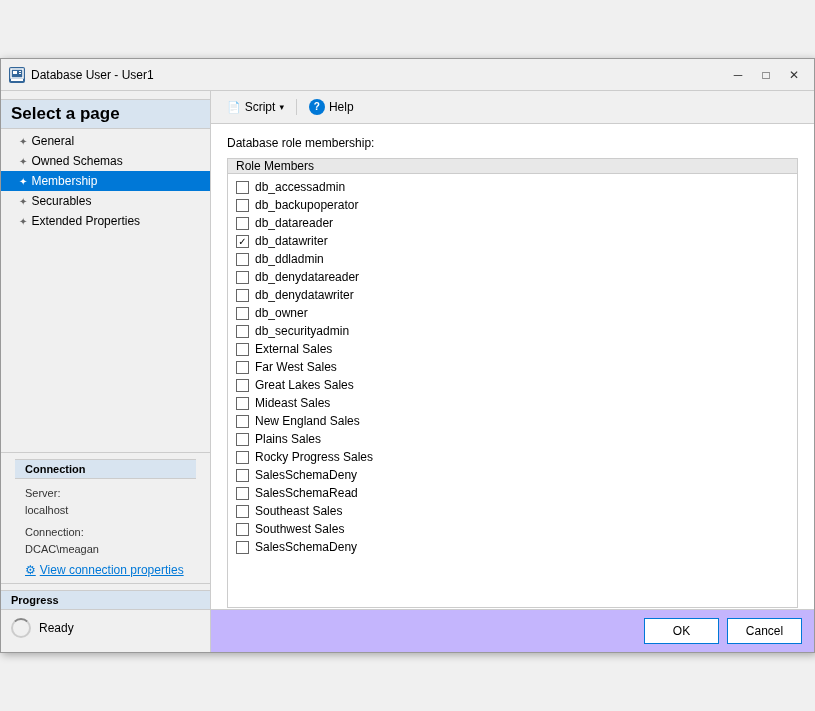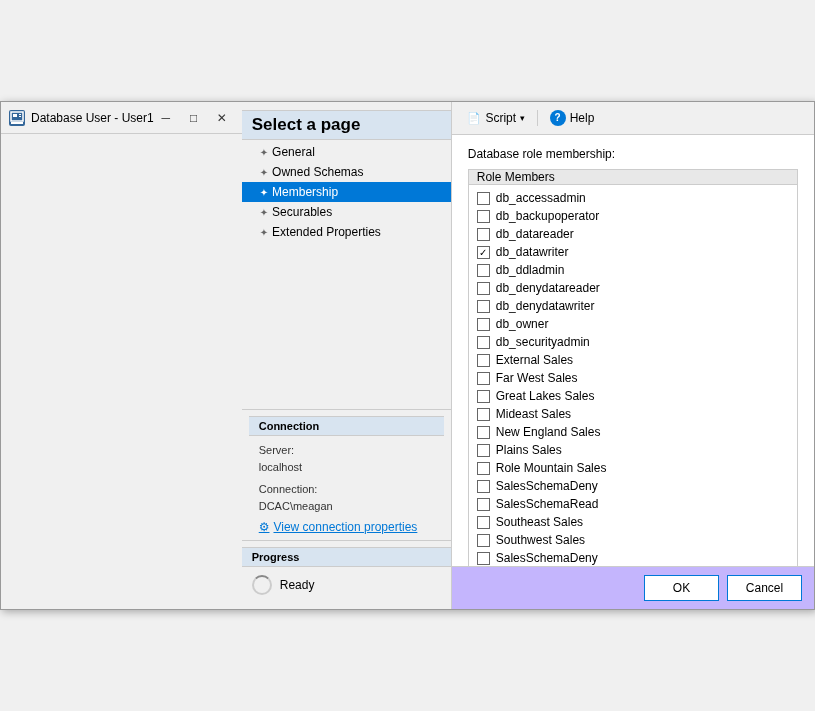--- a/index.html
+++ b/index.html
@@ -7,25 +7,26 @@
       font-family: 'Segoe UI', Arial, sans-serif;
       font-size: 12px;
       background: #f0f0f0;
       display: flex;
       align-items: center;
       justify-content: center;
       height: 100vh;
     }
     .window {
       width: 815px;
-      height: 509px;
+      height: 595px;
       background: #f0f0f0;
       border: 1px solid #999;
       box-shadow: 2px 2px 8px rgba(0,0,0,0.3);
       display: flex;
+      flex-direction: column;
     }
     .title-bar {
       background: #f0f0f0;
       border-bottom: 1px solid #ccc;
       padding: 6px 8px;
       display: flex;
       align-items: center;
       justify-content: space-between;
       height: 32px;
     }
@@ -101,21 +102,21 @@
       color: white;
     }
     .nav-item .arrow {
       font-size: 10px;
       color: #666;
     }
     .nav-item.active .arrow { color: white; }
     .connection-section {
       margin-top: auto;
       border-top: 1px solid #ccc;
-      padding: 6px 17px;
+      padding: 6px 24px;
     }
     .connection-label {
       font-weight: bold;
       font-size: 11px;
       background: #d8e4f0;
       margin: 0 -10px;
       padding: 3px 10px;
       border-bottom: 1px solid #ccc;
       border-top: 1px solid #ccc;
       margin-bottom: 6px;
@@ -436,21 +437,21 @@
               <div class="role-item">
                 <div class="checkbox"></div>
                 <span class="role-name">New England Sales</span>
               </div>
               <div class="role-item">
                 <div class="checkbox"></div>
                 <span class="role-name">Plains Sales</span>
               </div>
               <div class="role-item">
                 <div class="checkbox"></div>
-                <span class="role-name">Role Mountain Sales</span>
+                <span class="role-name">Rocky Progress Sales</span>
               </div>
               <div class="role-item">
                 <div class="checkbox"></div>
                 <span class="role-name">SalesSchemaDeny</span>
               </div>
               <div class="role-item">
                 <div class="checkbox"></div>
                 <span class="role-name">SalesSchemaRead</span>
               </div>
               <div class="role-item">

